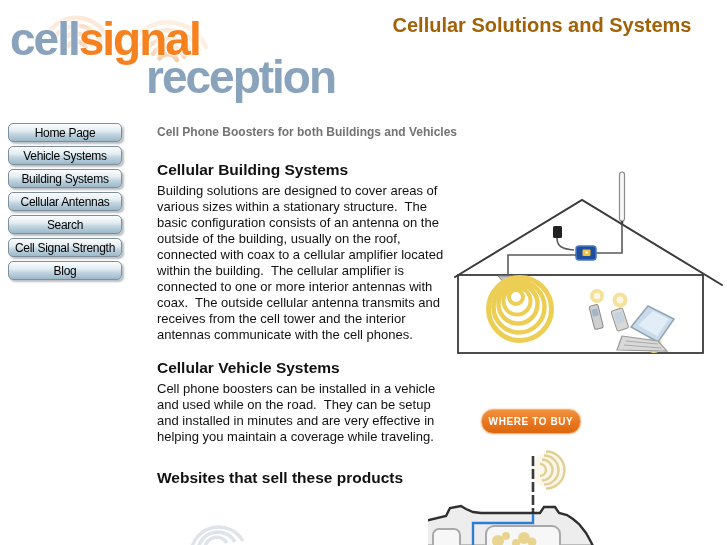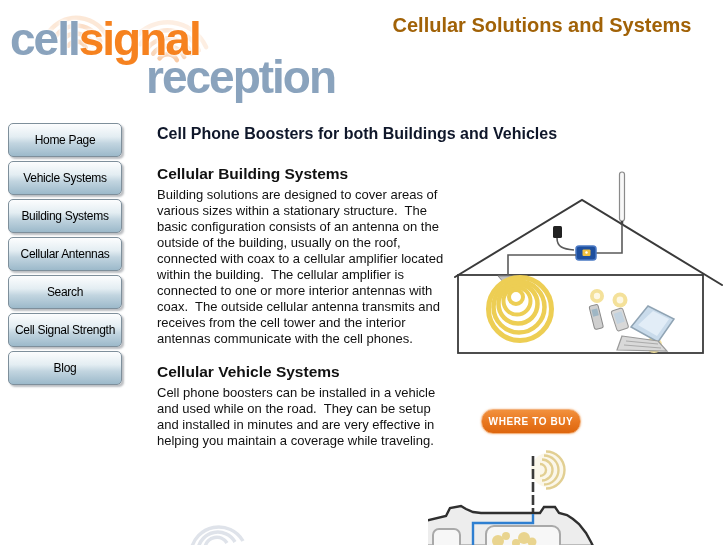--- a/index.html
+++ b/index.html
@@ -25,32 +25,32 @@
     text-shadow:0 0 2px #fff,0 0 3px #fff,0 0 5px #fff;
   }
   
   .header-right{position:absolute;left:368px;top:8px;width:348px;text-align:center;}
   .header-title{font-size:20px;font-weight:bold;color:#a16207;margin:6px 0 4px;white-space:nowrap;}
   .header-subtitle{font-size:13.5px;font-weight:bold;color:#565656;line-height:18px;
     width:330px;margin:24px auto 0;}
   
   .sidebar{position:absolute;left:8px;top:123px;width:118px;}
   .nav-btn{
-    width:114px;height:34px;margin-bottom:4px;box-sizing:border-box;
+    width:114px;height:19px;margin-bottom:4px;box-sizing:border-box;
     border:1px solid #7e8f9b;border-radius:5px;
     background:linear-gradient(to bottom,#fcfdfe 0%,#e3edf2 40%,#c2d5e0 60%,#9cb9ca 100%);
     box-shadow:2px 2px 2px rgba(60,70,80,0.35);
     font-size:12px;letter-spacing:-0.3px;color:#000;
     display:flex;align-items:center;justify-content:center;
     cursor:pointer;white-space:nowrap;overflow:hidden;
     font-family:"Liberation Sans", sans-serif;
   }
   
   .main-col{position:absolute;left:157px;top:118px;width:296px;}
-  .intro-heading{font-size:16px;font-weight:bold;color:#0f172a;margin:7px 0 2px;white-space:nowrap;}
+  .intro-heading{font-size:12px;font-weight:bold;color:#737373;margin:7px 0 2px;white-space:nowrap;}
   .section-heading{font-size:15.5px;font-weight:bold;color:#111;margin:22px 0 0;}
   .section-heading.vehicle{margin-top:16px;}
   .websites-heading{font-size:15.5px;font-weight:bold;color:#111;margin:24px 0 0;}
   .body-text{font-size:13px;line-height:16px;color:#111;margin:4px 0 0;white-space:pre-wrap;}
   
   .cta-btn{
     position:absolute;left:481px;top:409px;width:98px;height:23px;
     border-radius:12px;border:1px solid #f3b17c;
     background:linear-gradient(to bottom,#f2913d 0%,#e8761e 55%,#dd660e 100%);
     color:#fff;font-size:10px;font-weight:bold;letter-spacing:0.6px;
@@ -97,20 +97,21 @@
   <div class="nav-btn">Cell Signal Strength</div>
   <div class="nav-btn">Blog</div>
 </div>
 
 <div class="main-col">
   <div class="intro-heading">Cell Phone Boosters for both Buildings and Vehicles</div>
   <div class="section-heading">Cellular Building Systems</div>
   <div class="body-text">Building solutions are designed to cover areas of various sizes within a stationary structure.  The basic configuration consists of an antenna on the outside of the building, usually on the roof, connected with coax to a cellular amplifier located within the building.  The cellular amplifier is connected to one or more interior antennas with coax.  The outside cellular antenna transmits and receives from the cell tower and the interior antennas communicate with the cell phones.</div>
   <div class="section-heading vehicle">Cellular Vehicle Systems</div>
   <div class="body-text">Cell phone boosters can be installed in a vehicle and used while on the road.  They can be setup and installed in minutes and are very effective in helping you maintain a coverage while traveling.</div>
+  <div class="websites-heading">Websites that sell these products</div>
 </div>
 
 <svg class="house-illustration" width="277" height="200" viewBox="0 0 277 200">
 
   <rect x="8" y="115" width="245" height="78" fill="#ffffff" stroke="#3a3a3a" stroke-width="1.8"></rect>
 
   <path d="M5,117 L132,40 L272,125" fill="none" stroke="#3a3a3a" stroke-width="2" stroke-linecap="round"></path>
 
   <g>
     <rect x="169.5" y="12" width="5" height="49" rx="2.5" fill="#f8f8f8" stroke="#8a8a8a" stroke-width="1.2"></rect>

